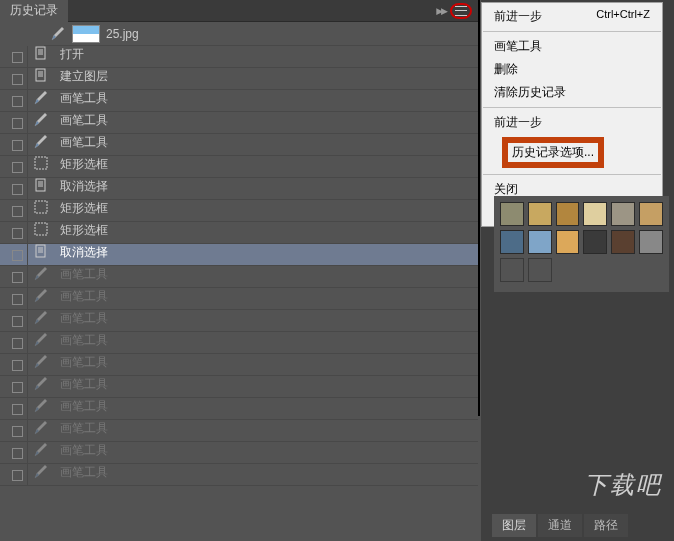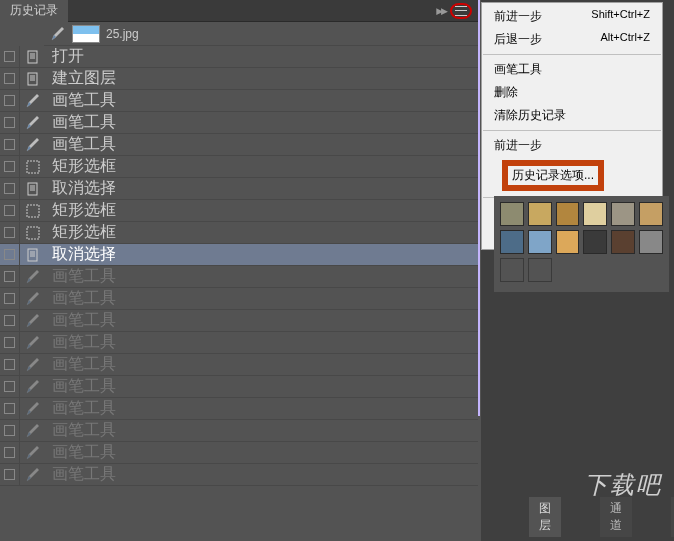--- a/index.html
+++ b/index.html
@@ -50,24 +50,25 @@
       padding: 0 6px;
       gap: 6px;
       border-bottom: 1px solid #484848;
       margin-left: 44px;
     }
     .thumb-icon { width: 28px; height: 18px; background: linear-gradient(to bottom, #7ec0ee 50%, #fff 50%); border: 1px solid #888; }
     
     .history-row {
       height: 22px;
       display: flex;
-      align-items: center;
+      align-items: flex-start;
       border-bottom: 1px solid #484848;
-      font-size: 16px;
+      font-size: 12px;
       color: #ccc;
+      padding-left: 8px;
     }
     .history-row .cell-check {
       width: 20px; height: 22px; border-right: 1px solid #484848;
       display: flex; align-items: center; justify-content: center;
     }
     .history-row .cell-icon {
       width: 26px; display: flex; align-items: center; justify-content: center;
     }
     .history-row .cell-label {
       padding-left: 6px;
@@ -79,21 +80,21 @@
     .checkbox {
       width: 11px; height: 11px; border: 1px solid #888; display: inline-block;
     }
     
     .left-panel {
       position: absolute;
       left: 0; top: 0;
       width: 480px;
       height: 416px;
       background: #535353;
-      border-right: 2px solid #c4b5fd;
+      border-right: 2px solid #000000;
     }
     .history-list { position: absolute; top: 22px; left: 0; right: 0; }
     
     .right-area {
       position: absolute;
       left: 481px;
       top: 0;
       width: 193px;
       height: 541px;
       background: #3f3f3f;
@@ -161,21 +162,20 @@
       left: 492px;
       bottom: 4px;
       display: flex;
       gap: 2px;
       font-size: 12px;
       color: #bbb;
     }
     .bottom-tab {
       padding: 3px 10px;
       background: #464646;
-      margin-left: 37px;
     }
     .bottom-tab.active { background: #535353; color: #d8d8d8; }
     
     svg.brush-icon { width: 16px; height: 16px; }
     svg.doc-icon { width: 14px; height: 14px; }
     svg.marquee-icon { width: 14px; height: 14px; }
   </style>
 </head>
 <body>
 
@@ -442,25 +442,21 @@
           <div class="cell-label">画笔工具</div>
         </div>
       </div>
   </div>
 </div>
 
 <div class="context-menu">
   <div id="menu-items">
       <div class="menu-item">
         <span class="mlabel">前进一步</span>
-        <span class="shortcut">Shift+Ctrl+Z</span>
-      </div>
-      <div class="menu-item">
-        <span class="mlabel">后退一步</span>
-        <span class="shortcut">Alt+Ctrl+Z</span>
+        <span class="shortcut">Ctrl+Ctrl+Z</span>
       </div>
       <div class="menu-sep"></div>
       <div class="menu-item">
         <span class="mlabel">画笔工具</span>
       </div>
       <div class="menu-item">
         <span class="mlabel">删除</span>
       </div>
       <div class="menu-item">
         <span class="mlabel">清除历史记录</span>

